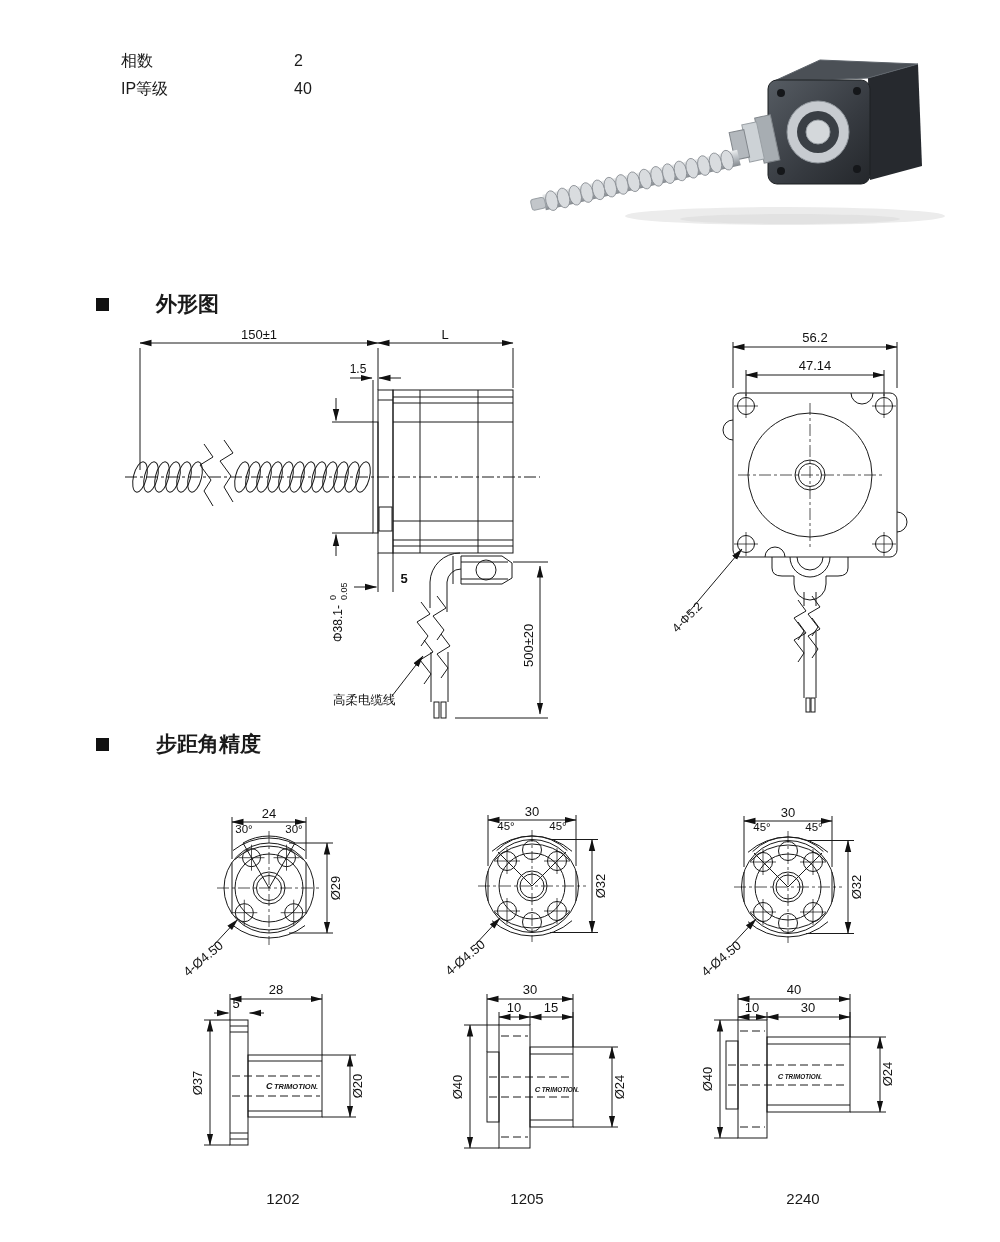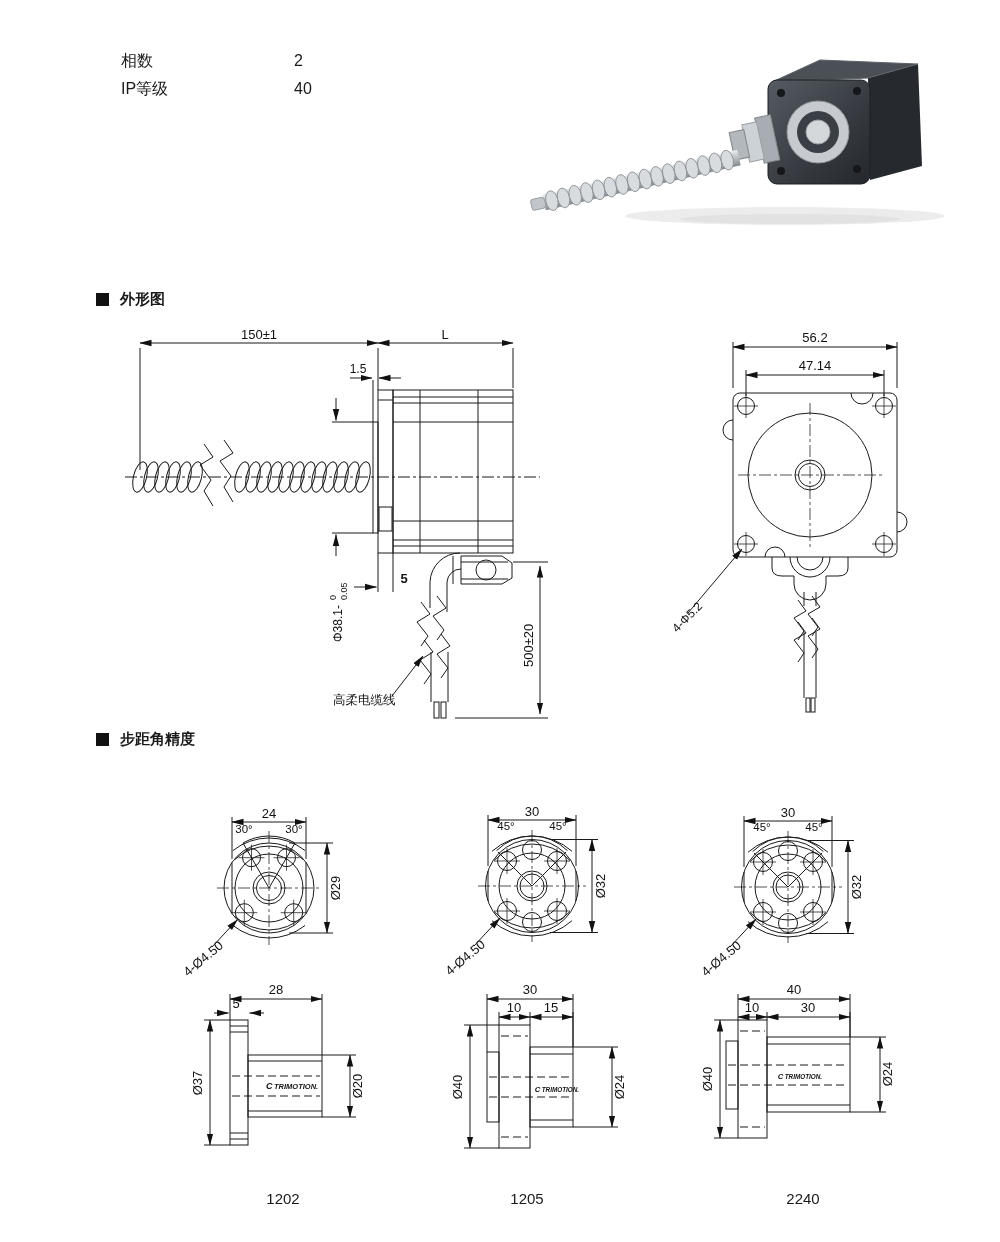--- a/index.html
+++ b/index.html
@@ -4,21 +4,21 @@
 <style>
   html,body{margin:0;padding:0;background:#fff;}
   .page{position:relative;width:1000px;height:1242px;background:#fff;overflow:hidden;
         font-family:"Liberation Sans",sans-serif;color:#1a1a1a;}
   
   .specs{position:absolute;left:121px;top:47px;}
   .spec-row{display:flex;height:28px;line-height:28px;font-size:16px;}
   .spec-label{width:173px;}
   .spec-value{white-space:nowrap;}
   
-  .sec{position:absolute;display:flex;align-items:center;font-size:15px;font-weight:bold;}
+  .sec{position:absolute;display:flex;align-items:center;font-size:21px;font-weight:bold;gap:36px;}
   .sec .sq{width:13px;height:13px;background:#111;margin-right:11px;}
   
   svg{position:absolute;}
   svg text{fill:#111;stroke:none;font-family:"Liberation Sans",sans-serif;}
   .dim{font-size:12px;}
   .dimM{font-size:13px;}
   .dimB{font-size:13px;font-weight:bold;}
   .ang{font-size:11.5px;}
   .cl{stroke-dasharray:12 3 3 3;}
   .dsh{stroke-dasharray:8 4;}

